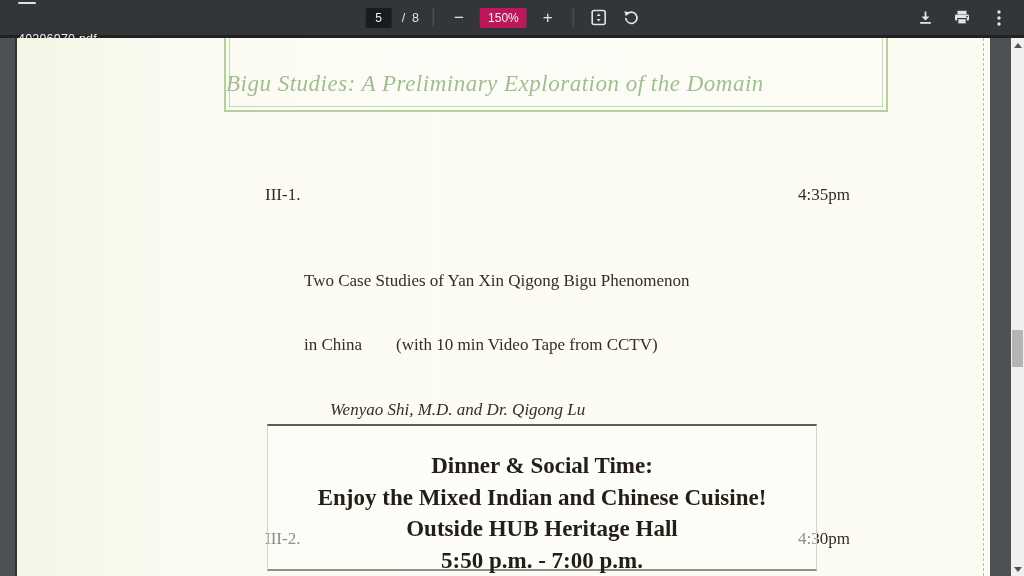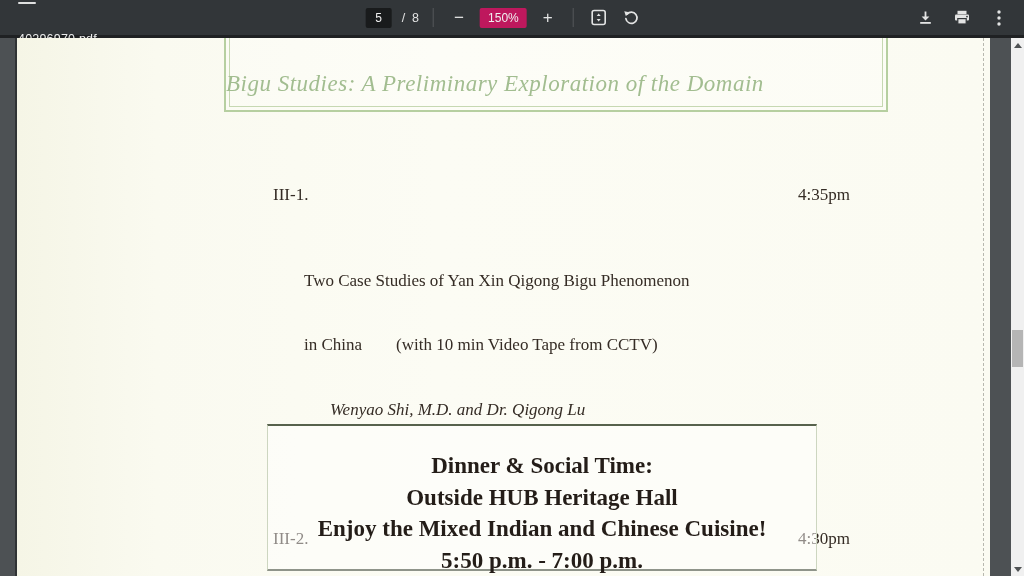--- a/index.html
+++ b/index.html
@@ -73,21 +73,21 @@
     font-size:23px; color:#a2bd90; letter-spacing:.5px;
   }
 
   
   .sessions {
     position:absolute; left:248px; top:81px; width:600px;
     font-family:"Liberation Serif","DejaVu Serif",serif;
     font-size:17px; line-height:21.5px; color:#352c25; white-space:pre;
   }
   .session { position:relative; }
-  .sess-num { position:absolute; left:8px; top:0; }
+  .sess-num { position:absolute; left:0; top:0; }
   .sess-time { position:absolute; left:533px; top:0; }
   .line-title { padding-left:39px; }
   .line-speaker { padding-left:40px; font-style:italic; }
   .session.first-indent .line-speaker { padding-left:65px; }
 
   
   .dinner-box {
     position:absolute; left:250px; top:386px; width:550px; height:147px;
     border-top:2px solid #57624d; border-bottom:2px solid #8f948a;
     border-left:1px solid #cdd6c0; border-right:1px solid #cdd6c0;
@@ -201,22 +201,22 @@
         
 
         
 
         
 
       </div>
 
       <div class="dinner-box">
         <div>Dinner &amp; Social Time:</div>
+        <div>Enjoy the Mixed Indian and Chinese Cuisine!</div>
         <div>Outside HUB Heritage Hall</div>
-        <div>Enjoy the Mixed Indian and Chinese Cuisine!</div>
         <div>5:50 p.m. - 7:00 p.m.</div>
       </div>
 
     </div>
 
     <div class="scrollbar">
       <div class="sb-btn sb-up">
           <div class="tri-up"></div>
         </div>
       <div class="sb-thumb"></div>

